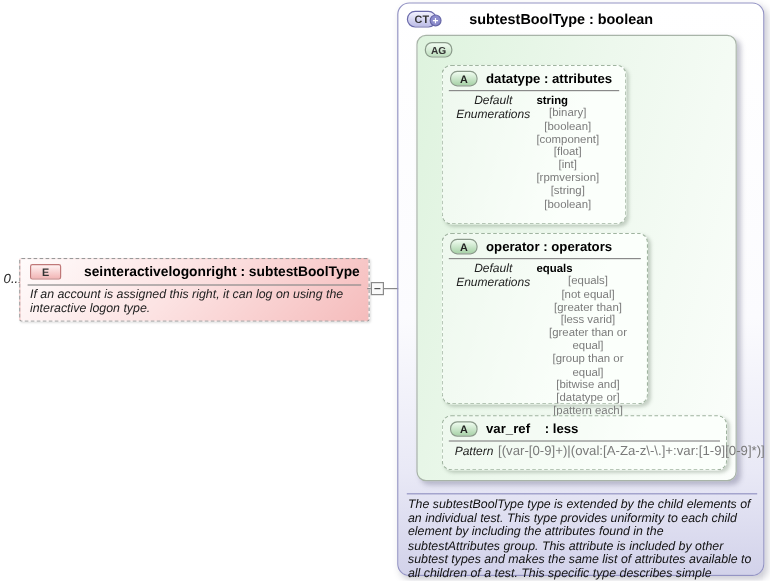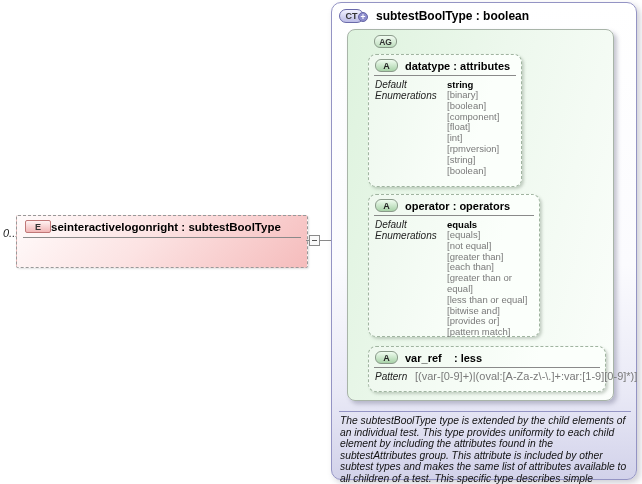--- a/index.html
+++ b/index.html
@@ -12,52 +12,51 @@
     position:absolute;left:16px;top:215px;width:290px;height:51px;
     border:1px dashed #999;border-radius:2px;
     background:linear-gradient(135deg,#fffbfb 0%,#fce3e3 45%,#f5bcbc 100%);
     box-shadow:1px 1px 2px rgba(0,0,0,0.12);
   }
   .elem-header{display:flex;align-items:center;padding:4px 8px 2px 8px;}
   .badge{display:inline-flex;align-items:center;justify-content:center;
     font-weight:bold;color:#333;box-sizing:border-box;flex-shrink:0;}
   .badge-e{width:26px;height:13px;font-size:9px;border:1px solid #c07878;border-radius:2px;
     background:linear-gradient(#fff2f2,#f2b6b6);}
-  .elem-title{font-size:11.5px;font-weight:bold;color:#000;margin-left:0;white-space:pre;}
+  .elem-title{font-size:11.5px;font-weight:bold;color:#000;margin-left:19px;white-space:pre;}
   .elem-sep{border-top:1px solid #8a8a8a;margin:2px 6px 0 6px;}
   .elem-desc{font-size:10.3px;font-style:italic;color:#222;padding:2px 8px;line-height:12px;}
 
   
   .conn-line{position:absolute;left:306px;top:240px;width:26px;height:1px;background:#8a8a8a;}
   .toggle-box{position:absolute;left:309px;top:235px;width:11px;height:11px;
     border:1px solid #8a8a8a;background:#fafafa;box-sizing:border-box;cursor:pointer;}
   .toggle-box::after{content:"";position:absolute;left:2px;right:2px;top:4px;height:1px;background:#555;}
 
   
   .ct-panel{
     position:absolute;left:331px;top:2px;width:306px;height:478px;box-sizing:border-box;
     border:1px solid #9494c4;border-radius:10px;
     background:linear-gradient(to bottom,#ffffff 0%,#fbfbfe 55%,#e9e9f6 82%,#d2d2ea 100%);
     box-shadow:3px 3px 6px rgba(60,60,90,0.25);
   }
-  .ct-header{position:absolute;left:7px;top:6px;display:flex;align-items:center;}
+  .ct-header{position:absolute;left:7px;top:6px;display:flex;align-items:center;gap:15px;}
   .badge-ct{width:25px;height:14px;font-size:9px;border:1px solid #6a6aaa;border-radius:7px;
     background:linear-gradient(#f2f2ff,#bcbce6);color:#333;position:relative;}
   .ct-plus{position:absolute;right:-5px;top:2px;width:10px;height:10px;border-radius:50%;
     background:#8c8ccc;border:1px solid #6666a6;color:#fff;font-size:8.5px;line-height:9px;
     text-align:center;font-weight:bold;box-sizing:border-box;}
   .ct-title{font-size:12px;font-weight:bold;color:#000;margin-left:12px;white-space:pre;}
 
   
   .ag-box{
     position:absolute;left:15px;top:26px;width:267px;height:372px;box-sizing:border-box;
     border:1px solid #a8b4a8;border-radius:8px;
     background:linear-gradient(105deg,#def3de 0%,#edf8ed 45%,#fbfefb 100%);
     box-shadow:3px 3px 4px rgba(90,90,120,0.35);
-    padding-left:20px;
   }
   .ag-header{display:flex;align-items:center;padding:5px 6px 0 6px;}
   .badge-ag{width:23px;height:13px;font-size:8.5px;border:1px solid #8a9a8a;border-radius:6px;
     background:linear-gradient(#f2fcf2,#bedebe);color:#333;}
   .ag-title{font-size:11.5px;font-weight:bold;color:#000;margin-left:8px;white-space:pre;}
 
   
   .attr-box{
     position:absolute;box-sizing:border-box;
     border:1px dashed #a0b4a0;border-radius:8px;
@@ -66,21 +65,21 @@
   }
   .attr-datatype{left:20px;top:24px;width:154px;height:133px;}
   .attr-operator{left:20px;top:164px;width:172px;height:143px;}
   .attr-varref{left:20px;top:316px;width:238px;height:46px;}
   .attr-header{display:flex;align-items:center;padding:4px 6px 2px 6px;}
   .badge-a{width:23px;height:13px;font-size:9px;border:1px solid #8a9a8a;border-radius:6px;
     background:linear-gradient(#f0fcf0,#a8d2a8);color:#222;}
   .attr-title{font-size:11px;font-weight:bold;color:#000;margin-left:7px;white-space:pre;}
   .attr-sep{border-top:1px solid #8a8a8a;margin:1px 5px 2px 5px;}
   .facets{padding:1px 6px 2px 6px;}
-  .facet-row{display:flex;align-items:flex-start;}
+  .facet-row{display:flex;align-items:flex-start;text-align:center;}
   .facet-label{width:72px;flex-shrink:0;font-size:10px;font-style:italic;color:#222;line-height:11px;}
   .facet-label.narrow{width:40px;}
   .facet-default{font-size:9.5px;font-weight:bold;color:#000;line-height:11px;}
   .enum-list div{font-size:9.5px;color:#7a7a7a;line-height:10.8px;}
   .pattern-value{font-size:11px;color:#7a7a7a;line-height:11px;white-space:nowrap;}
 
   
   .annot-sep{position:absolute;left:7px;right:5px;top:408px;border-top:1px solid #9494c4;}
   .annotation{position:absolute;left:8px;right:6px;top:412px;
     font-size:10.3px;font-style:italic;color:#111;line-height:11.5px;}
@@ -91,20 +90,21 @@
 <div id="stage">
 
   <span class="cardinality">0..1</span>
 
   <div class="elem-box">
     <div class="elem-header">
       <span class="badge badge-e">E</span>
       <span class="elem-title">seinteractivelogonright : subtestBoolType</span>
     </div>
     <div class="elem-sep"></div>
+    <div class="elem-desc">If an account is assigned this right, it can log on using the interactive logon type.</div>
   </div>
 
   <div class="conn-line"></div>
   <div class="toggle-box"></div>
 
   <div class="ct-panel">
 
     <div class="ct-header">
       <span class="badge badge-ct">
         <span>CT</span>
@@ -155,26 +155,26 @@
           <div class="facet-row">
             <span class="facet-label">Default</span>
             <span class="facet-default">equals</span>
           </div>
           <div class="facet-row">
             <span class="facet-label">Enumerations</span>
             <div class="enum-list">
               <div>[equals]</div>
               <div>[not equal]</div>
               <div>[greater than]</div>
-              <div>[each than]</div>
+              <div>[less varid]</div>
               <div>[greater than or equal]</div>
-              <div>[less than or equal]</div>
+              <div>[group than or equal]</div>
               <div>[bitwise and]</div>
-              <div>[provides or]</div>
-              <div>[pattern match]</div>
+              <div>[datatype or]</div>
+              <div>[pattern each]</div>
             </div>
           </div>
         </div>
       </div>
 
       <div class="attr-box attr-varref">
         <div class="attr-header">
           <span class="badge badge-a">A</span>
           <span class="attr-title">var_ref    : less</span>
         </div>

